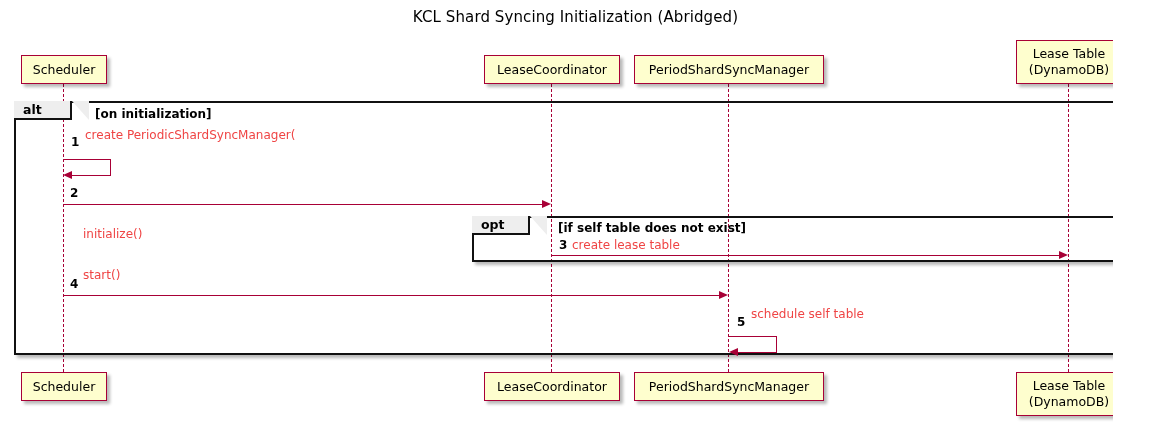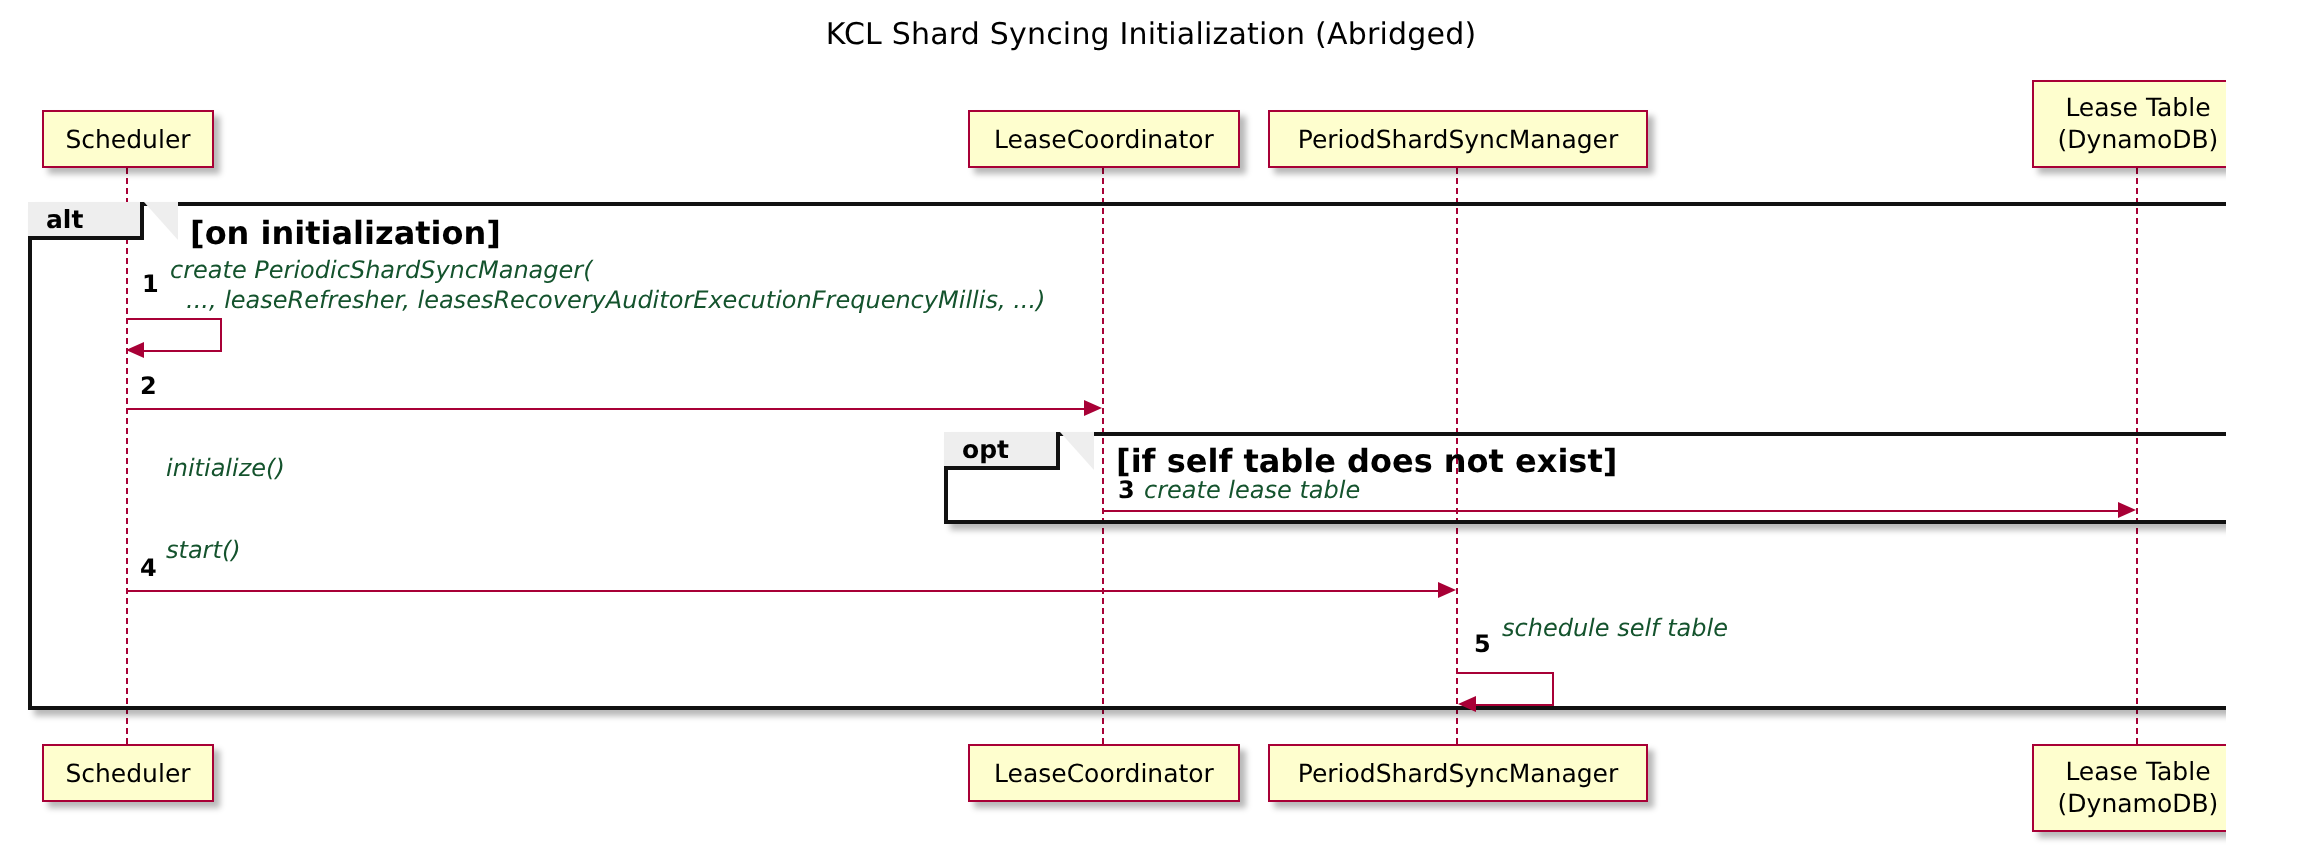--- a/index.html
+++ b/index.html
@@ -65,21 +65,21 @@
     border-right: 2px solid #111111;
     border-bottom: 2px solid #111111;
     font-size: 12.5px;
     font-weight: bold;
     color: #000000;
     display: flex;
     align-items: center;
     padding-left: 9px;
   }
   .frame-cond {
-    font-size: 16px;
+    font-size: 12px;
     font-weight: bold;
     color: #000000;
     white-space: nowrap;
   }
 
   
   .msg-line {
     height: 0;
     border-top: 1.5px solid #A80036;
   }
@@ -94,24 +94,23 @@
     border-color: transparent transparent transparent #A80036;
   }
   .arrow-left {
     width: 0; height: 0;
     border-style: solid;
     border-width: 4.5px 9px 4.5px 0;
     border-color: transparent #A80036 transparent transparent;
   }
   .msg-label {
     font-size: 12px;
-    color: #14532d;
+    color: #ef4444;
     white-space: nowrap;
     line-height: 1.18;
-    font-style: italic;
   }
   .msg-num {
     font-size: 12px;
     font-weight: bold;
     color: #000000;
     white-space: nowrap;
   }
 </style>
 </head>
 <body>
@@ -161,23 +160,20 @@
   <div class="abs frame-cond" style="left:95px; top:107px;">
     <span>[on initialization]</span>
   </div>
 
   <div class="abs msg-num" style="left:71px; top:135px;">
     <span>1</span>
   </div>
   <div class="abs msg-label" style="left:85px; top:128px;">
     <span>create PeriodicShardSyncManager(</span>
   </div>
-  <div class="abs msg-label" style="left:93px; top:143px;">
-    <span>..., leaseRefresher, leasesRecoveryAuditorExecutionFrequencyMillis, ...)</span>
-  </div>
 
   <div class="abs msg-line" style="left:63px; top:159px; width:48px;"></div>
   <div class="abs msg-vert" style="left:110px; top:159px; height:16px;"></div>
   <div class="abs msg-line" style="left:70px; top:175px; width:41px;"></div>
   <div class="abs arrow-left" style="left:63px; top:171px;"></div>
 
   <div class="abs msg-num" style="left:70px; top:186px;">
     <span>2</span>
   </div>
   <div class="abs msg-label" style="left:83px; top:187px;margin-top:40px;">

